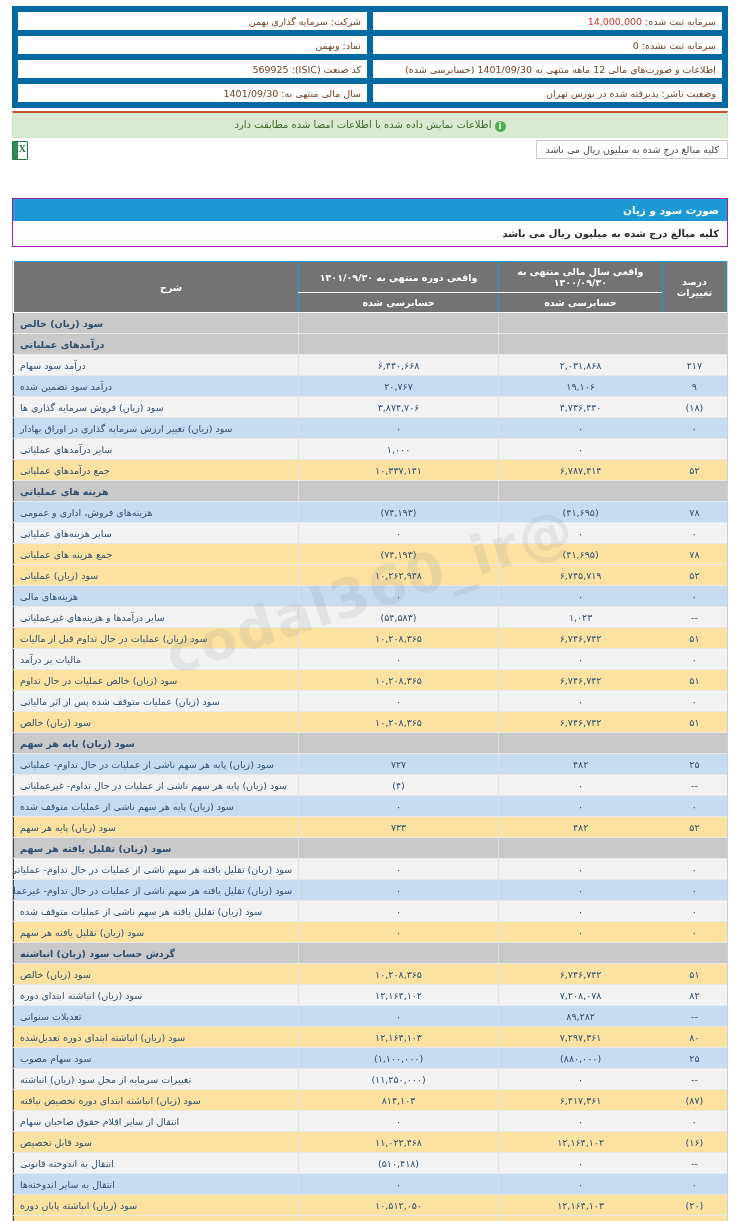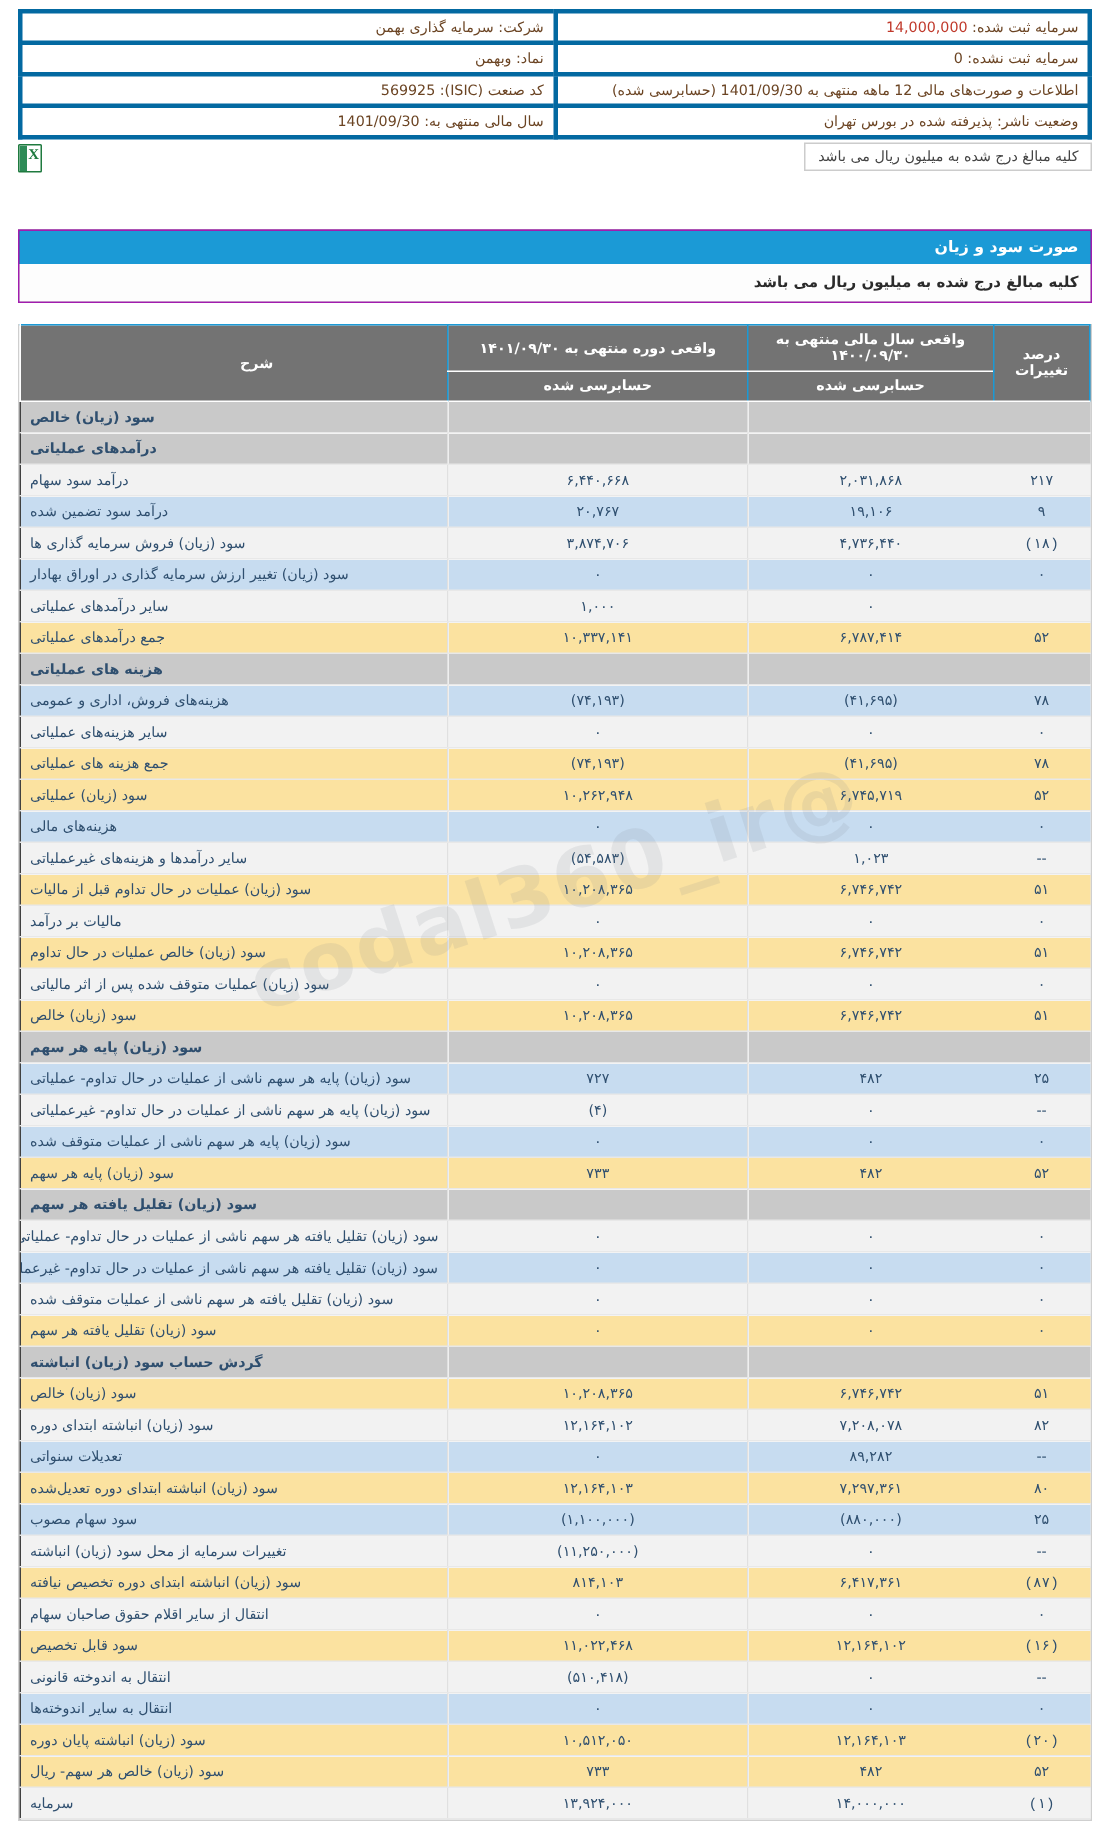--- a/index.html
+++ b/index.html
@@ -25,21 +25,21 @@
   
   .ident-wrap {
     padding: 6px 12px 0 12px;
   }
   table.ident {
     width: 100%;
     border-collapse: collapse;
     table-layout: fixed;
   }
   table.ident td {
-    border: 3px solid #0369a1;
+    border: 6px solid #0369a1;
     height: 16px;
     padding: 1px 6px;
     font-size: 9.5px;
     color: #7a4a1f;
     white-space: nowrap;
     overflow: hidden;
   }
   table.ident td.r { width: 50%; }
   table.ident td.l { width: 50%; }
   .lbl { color: #6b4423; }
@@ -210,21 +210,21 @@
   
   tr.r-section td {
     background: #c9c9c9;
     font-weight: bold;
     color: #1e1e1e;
   }
   tr.r-white  td { background: #f2f2f2; }
   tr.r-blue   td { background: #c7dcf0; }
   tr.r-yellow td { background: #fbe2a0; }
   tr.r-yellow td.desc { color: #2f4f6f; }
-  .neg { color: #d01f3c; font-family: Liberation Mono, monospace; }
+  .neg { color: #d01f3c; }
 
   
   .watermark {
     position: absolute;
     left: 50%;
     top: 560px;
     transform: translateX(-50%) rotate(-18deg);
     font-size: 54px;
     font-weight: bold;
     color: rgba(120, 130, 140, 0.13);
@@ -282,20 +282,23 @@
         </td>
         <td class="r">
           <span class="lbl">سال مالی منتهی به:</span>
           <span class="val">1401/09/30</span>
         </td>
       </tr>
     </tbody>
       </table>
   </div>
 
+  <div class="notice">
+    <span class="info-ic">i</span><span>اطلاعات نمایش داده شده با اطلاعات امضا شده مطابقت دارد</span>
+  </div>
 
   <div class="excel-row">
     <span class="excel-ic"></span>
     <span class="unit-box">کلیه مبالغ درج شده به میلیون ریال می باشد</span>
   </div>
 
   <div class="spacer-lg"></div>
 
   <div class="card">
     <div class="card-head">صورت سود و زیان</div>

